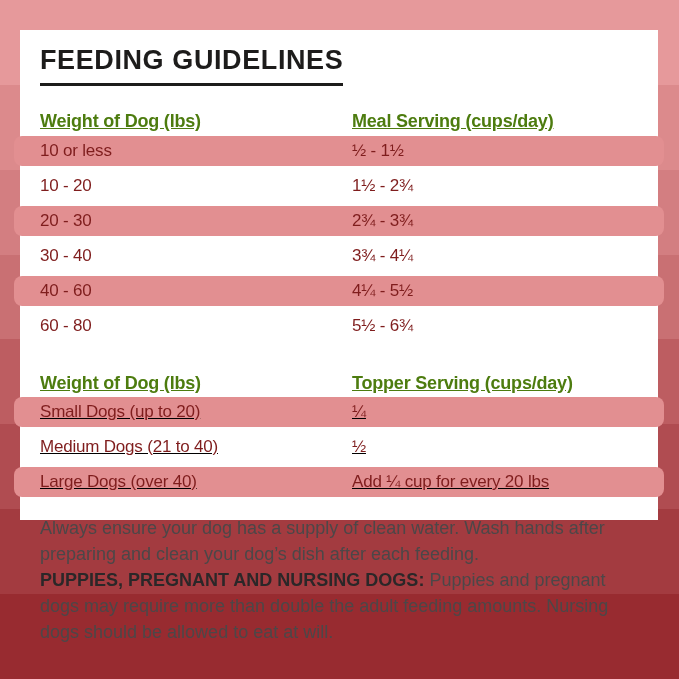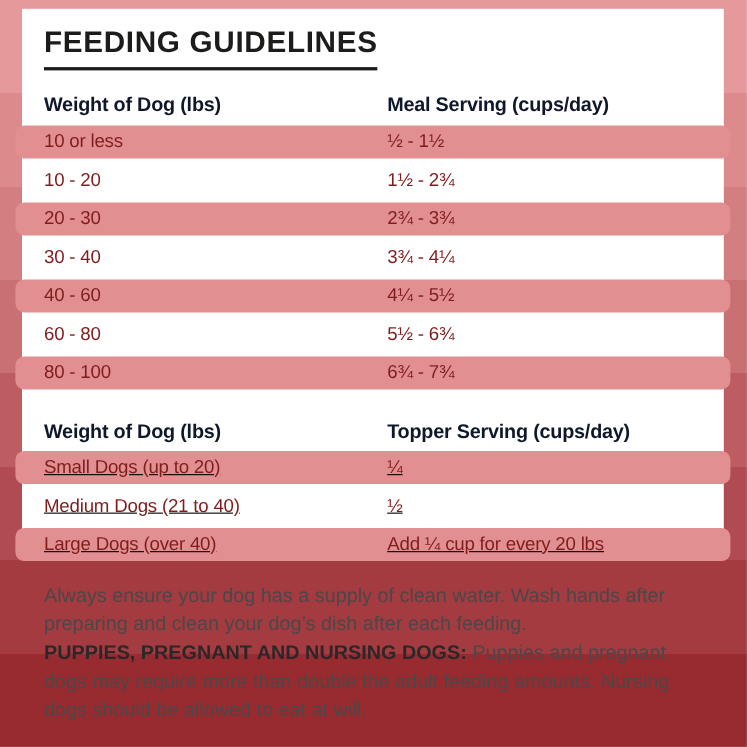--- a/index.html
+++ b/index.html
@@ -5,31 +5,31 @@
   html, body { margin: 0; padding: 0; }
   body {
     width: 679px; height: 679px; position: relative; overflow: hidden;
     font-family: "Liberation Sans", sans-serif;
     background: linear-gradient(to bottom,
       #e6999b 0 12.5%, #dc8a8c 12.5% 25%, #d37e81 25% 37.5%,
       #c97073 37.5% 50%, #bd5d61 50% 62.5%, #b04c51 62.5% 75%,
       #a33b40 75% 87.5%, #982b30 87.5% 100%);
   }
   .card {
-    position: absolute; left: 20px; top: 8px; width: 638px; height: 490px;
+    position: absolute; left: 20px; top: 30px; width: 638px; height: 490px;
     background: #ffffff; box-sizing: border-box; padding: 17px 20px 0 20px;
   }
   .title {
     margin: 0; display: inline-block;
     font-size: 27px; font-weight: 800; letter-spacing: 0.6px; line-height: 1;
     color: #1d1c1b; border-bottom: 3px solid #1d1c1b; padding-bottom: 9px;
   }
   .thead {
-    display: flex; align-items: center; height: 30px;
-    font-size: 18px; font-weight: bold; color: #0f172a; letter-spacing: -0.2px;
+    display: flex; align-items: flex-end; height: 30px;
+    font-size: 18px; font-weight: bold; color: #4d7c0f; letter-spacing: -0.2px; text-decoration: underline;
   }
   .thead-meal   { margin-top: 16px; }
   .thead-topper { margin-top: 23px; }
   .c1 { width: 312px; flex: none; }
   .c2 { flex: 1; }
   .rows { margin-top: 4px; }
   .rows-topper { margin-top: 3px; text-decoration: underline; }
   .trow {
     position: relative; margin-left: -26px; width: 650px; height: 30px;
     box-sizing: border-box; padding-left: 26px; margin-bottom: 5px;
@@ -81,24 +81,20 @@
       <div class="trow highlight">
         <span class="c1">40 - 60</span>
         <span class="c2">4¼ - 5½</span>
       </div>
 
       <div class="trow">
         <span class="c1">60 - 80</span>
         <span class="c2">5½ - 6¾</span>
       </div>
 
-      <div class="trow highlight">
-        <span class="c1">80 - 100</span>
-        <span class="c2">6¾ - 7¾</span>
-      </div>
     </div>
 
   <div class="thead thead-topper">
     <span class="c1">Weight of Dog (lbs)</span>
     <span class="c2">Topper Serving (cups/day)</span>
   </div>
 
   <div class="rows rows-topper">
 
       <div class="trow highlight">

